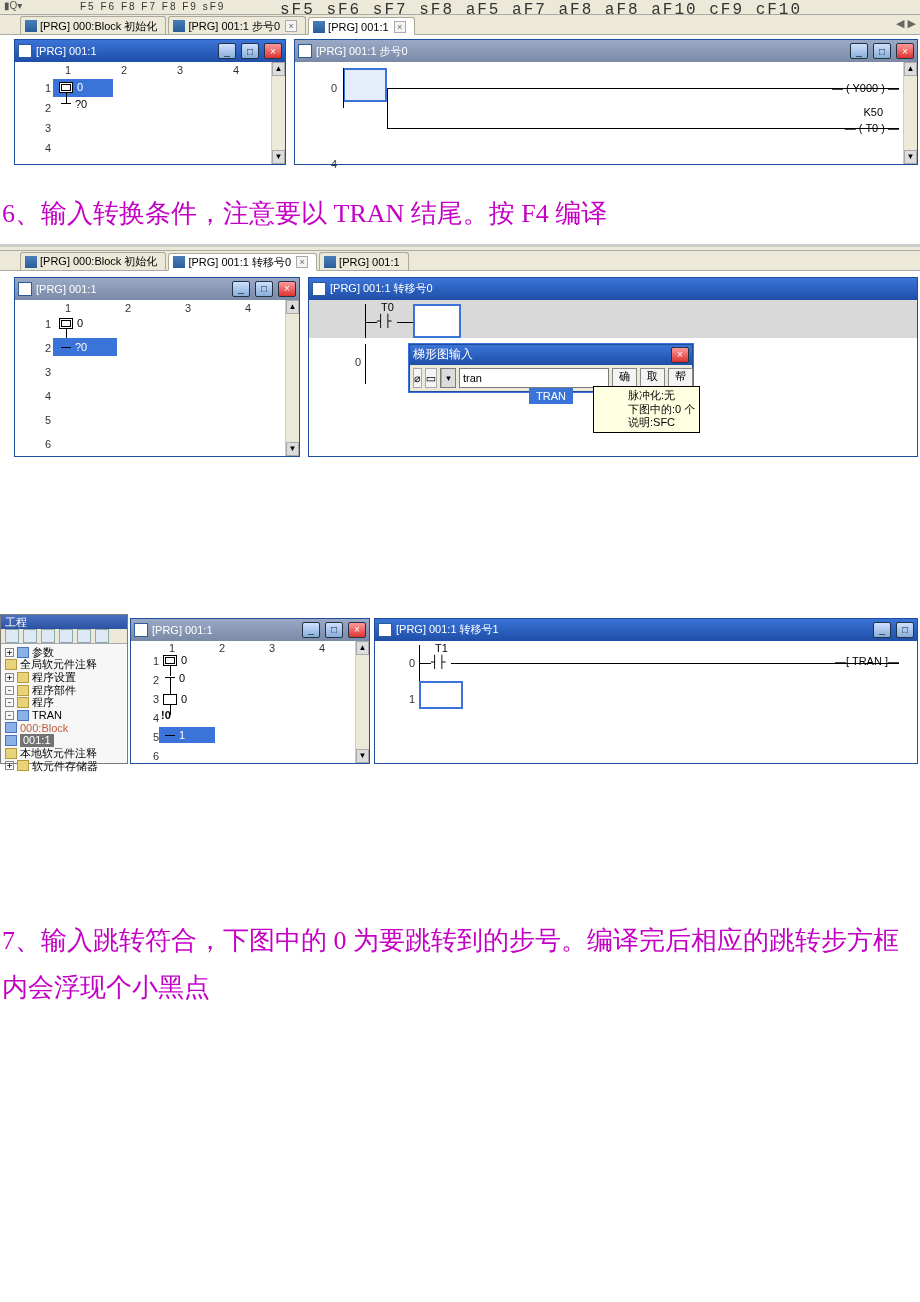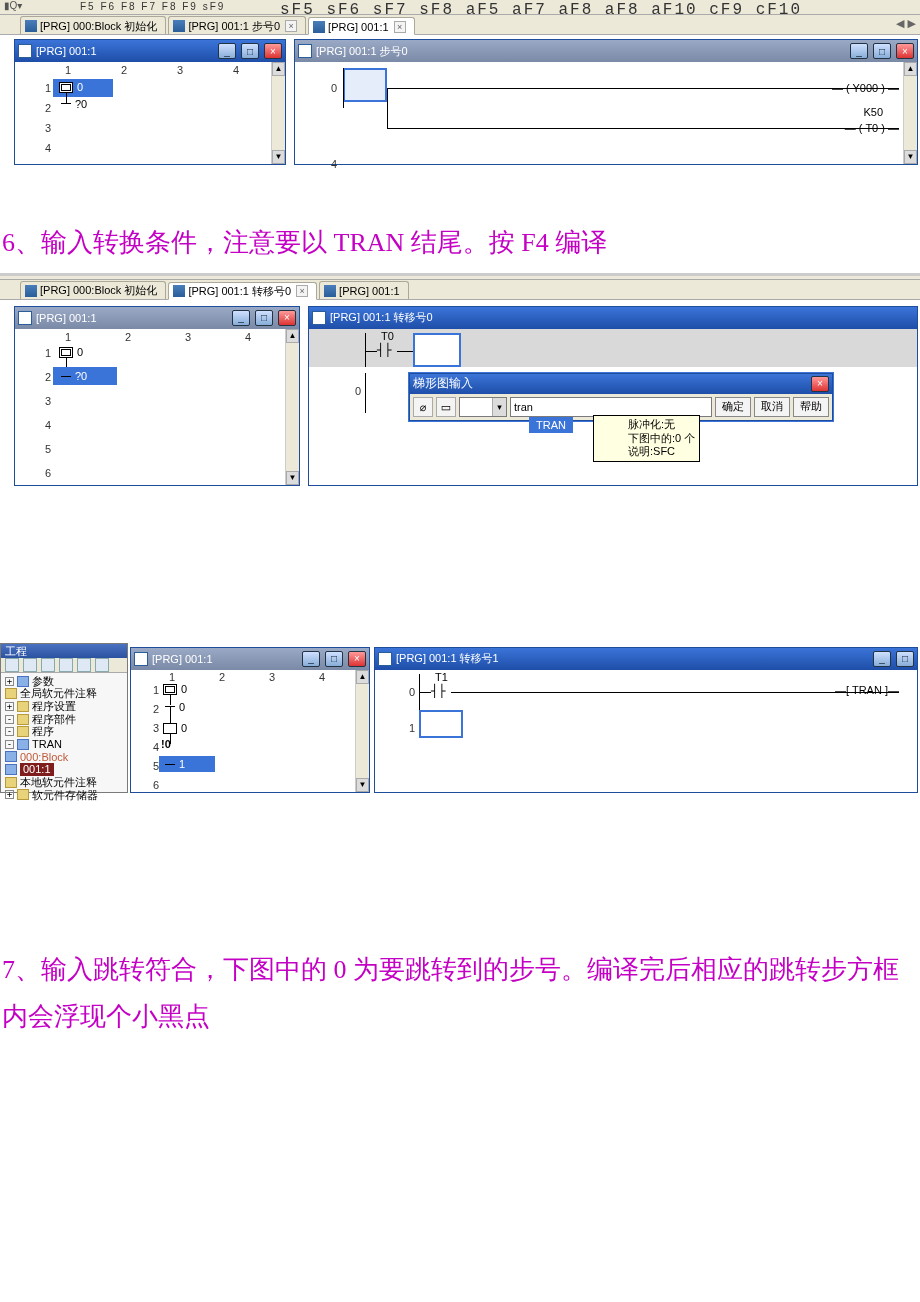--- a/index.html
+++ b/index.html
@@ -68,21 +68,21 @@
   
   .proj-pane { background:#f7f7f7; border:1px solid #7a7a7a; display:flex; flex-direction:column; }
   .proj-title { height:14px; background:linear-gradient(#4a72c0,#2a52a0); color:#fff; font-size:11px; padding:0 4px; }
   .proj-tools { height:20px; background:#ece9d8; border-bottom:1px solid #aaa; display:flex; align-items:center; gap:4px; padding:0 4px; }
   .tool-ico { width:14px; height:14px; border:1px solid #8aa; background:#dfe9f5; }
   .tree { padding:2px 2px 2px 4px; font-size:11px; line-height:1.15; white-space:nowrap; }
   .tree .n { display:flex; align-items:center; gap:3px; padding:0; }
   .plusbox { width:9px; height:9px; border:1px solid #888; font-size:9px; line-height:7px; text-align:center; font-family:monospace; }
   .n-ico { width:12px; height:11px; background:#e8d27a; border:1px solid #b89a3a; }
   .n-ico.blue { background:#8ab0e8; border:1px solid #4a72c0; }
-  .tree .sel { background:#7f1d1d; color:#fff; }
+  .tree .sel { background:#737373; color:#fff; }
   .ind1{padding-left:14px;} .ind2{padding-left:28px;} .ind3{padding-left:42px;}
 
   
   .heading { font-size: 26px; color: #c400c4; font-family: "SimSun","Songti SC",serif; line-height:1.8; padding: 0 2px; }
 
   
   .fig { position: relative; }
 </style>
 </head>
 <body>
@@ -168,21 +168,21 @@
         <span class="row-num" style="left:36px; top:96px;">4</span>
         <div class="scroll-v">
             <div class="arrow up">▲</div>
             <div class="arrow dn">▼</div>
           </div>
       </div>
     </div>
   </div>
 </div>
 
-<div class="heading" style="margin-top:54px;">6、输入转换条件，注意要以 TRAN 结尾。按 F4 编译</div>
+<div class="heading" style="margin-top:25px;">6、输入转换条件，注意要以 TRAN 结尾。按 F4 编译</div>
 
 <div class="fig" style="height:220px; border-top:3px solid #ccc; margin-top:6px;">
   <div class="toolbar-strip" style="height:4px;"></div>
   <div class="tab-bar">
     <div class="tab">
         <span class="icon"></span>
         <span>[PRG] 000:Block 初始化</span>
       </div>
     <div class="tab active">
         <span class="icon"></span>
@@ -239,21 +239,21 @@
         <div style="position:absolute; left:0; top:0; right:0; height:38px; background:#d9d9d9;"></div>
         <span class="lad-label-top" style="left:72px; top:1px;">T0</span>
         <div class="lad-seg-v" style="left:56px; top:4px; height:34px;"></div>
         <div class="lad-row" style="top:22px; left:56px; right:auto; width:12px;"></div>
         <span class="lad-contact" style="left:68px; top:14px;">┤├</span>
         <div class="lad-row" style="top:22px; left:88px; right:auto; width:16px;"></div>
         <div class="lad-cursor" style="left:104px; top:4px; width:48px; height:34px; background:#fff;"></div>
         <span class="row-num" style="left:46px; top:56px;">0</span>
         <div class="lad-seg-v" style="left:56px; top:44px; height:40px;"></div>
 
-        <div class="dialog" style="left:100px; top:44px; width:424px;">
+        <div class="dialog" style="left:100px; top:44px; width:284px;">
           <div class="titlebar">
             <span>梯形图输入</span>
             <span class="spacer"></span>
             <span class="winbtn close">×</span>
           </div>
           <div class="dlg-body">
             <span class="glyph-btn">⌀</span>
             <span class="glyph-btn">▭</span>
             <span class="combo">
                 <span class="dd">▾</span>

